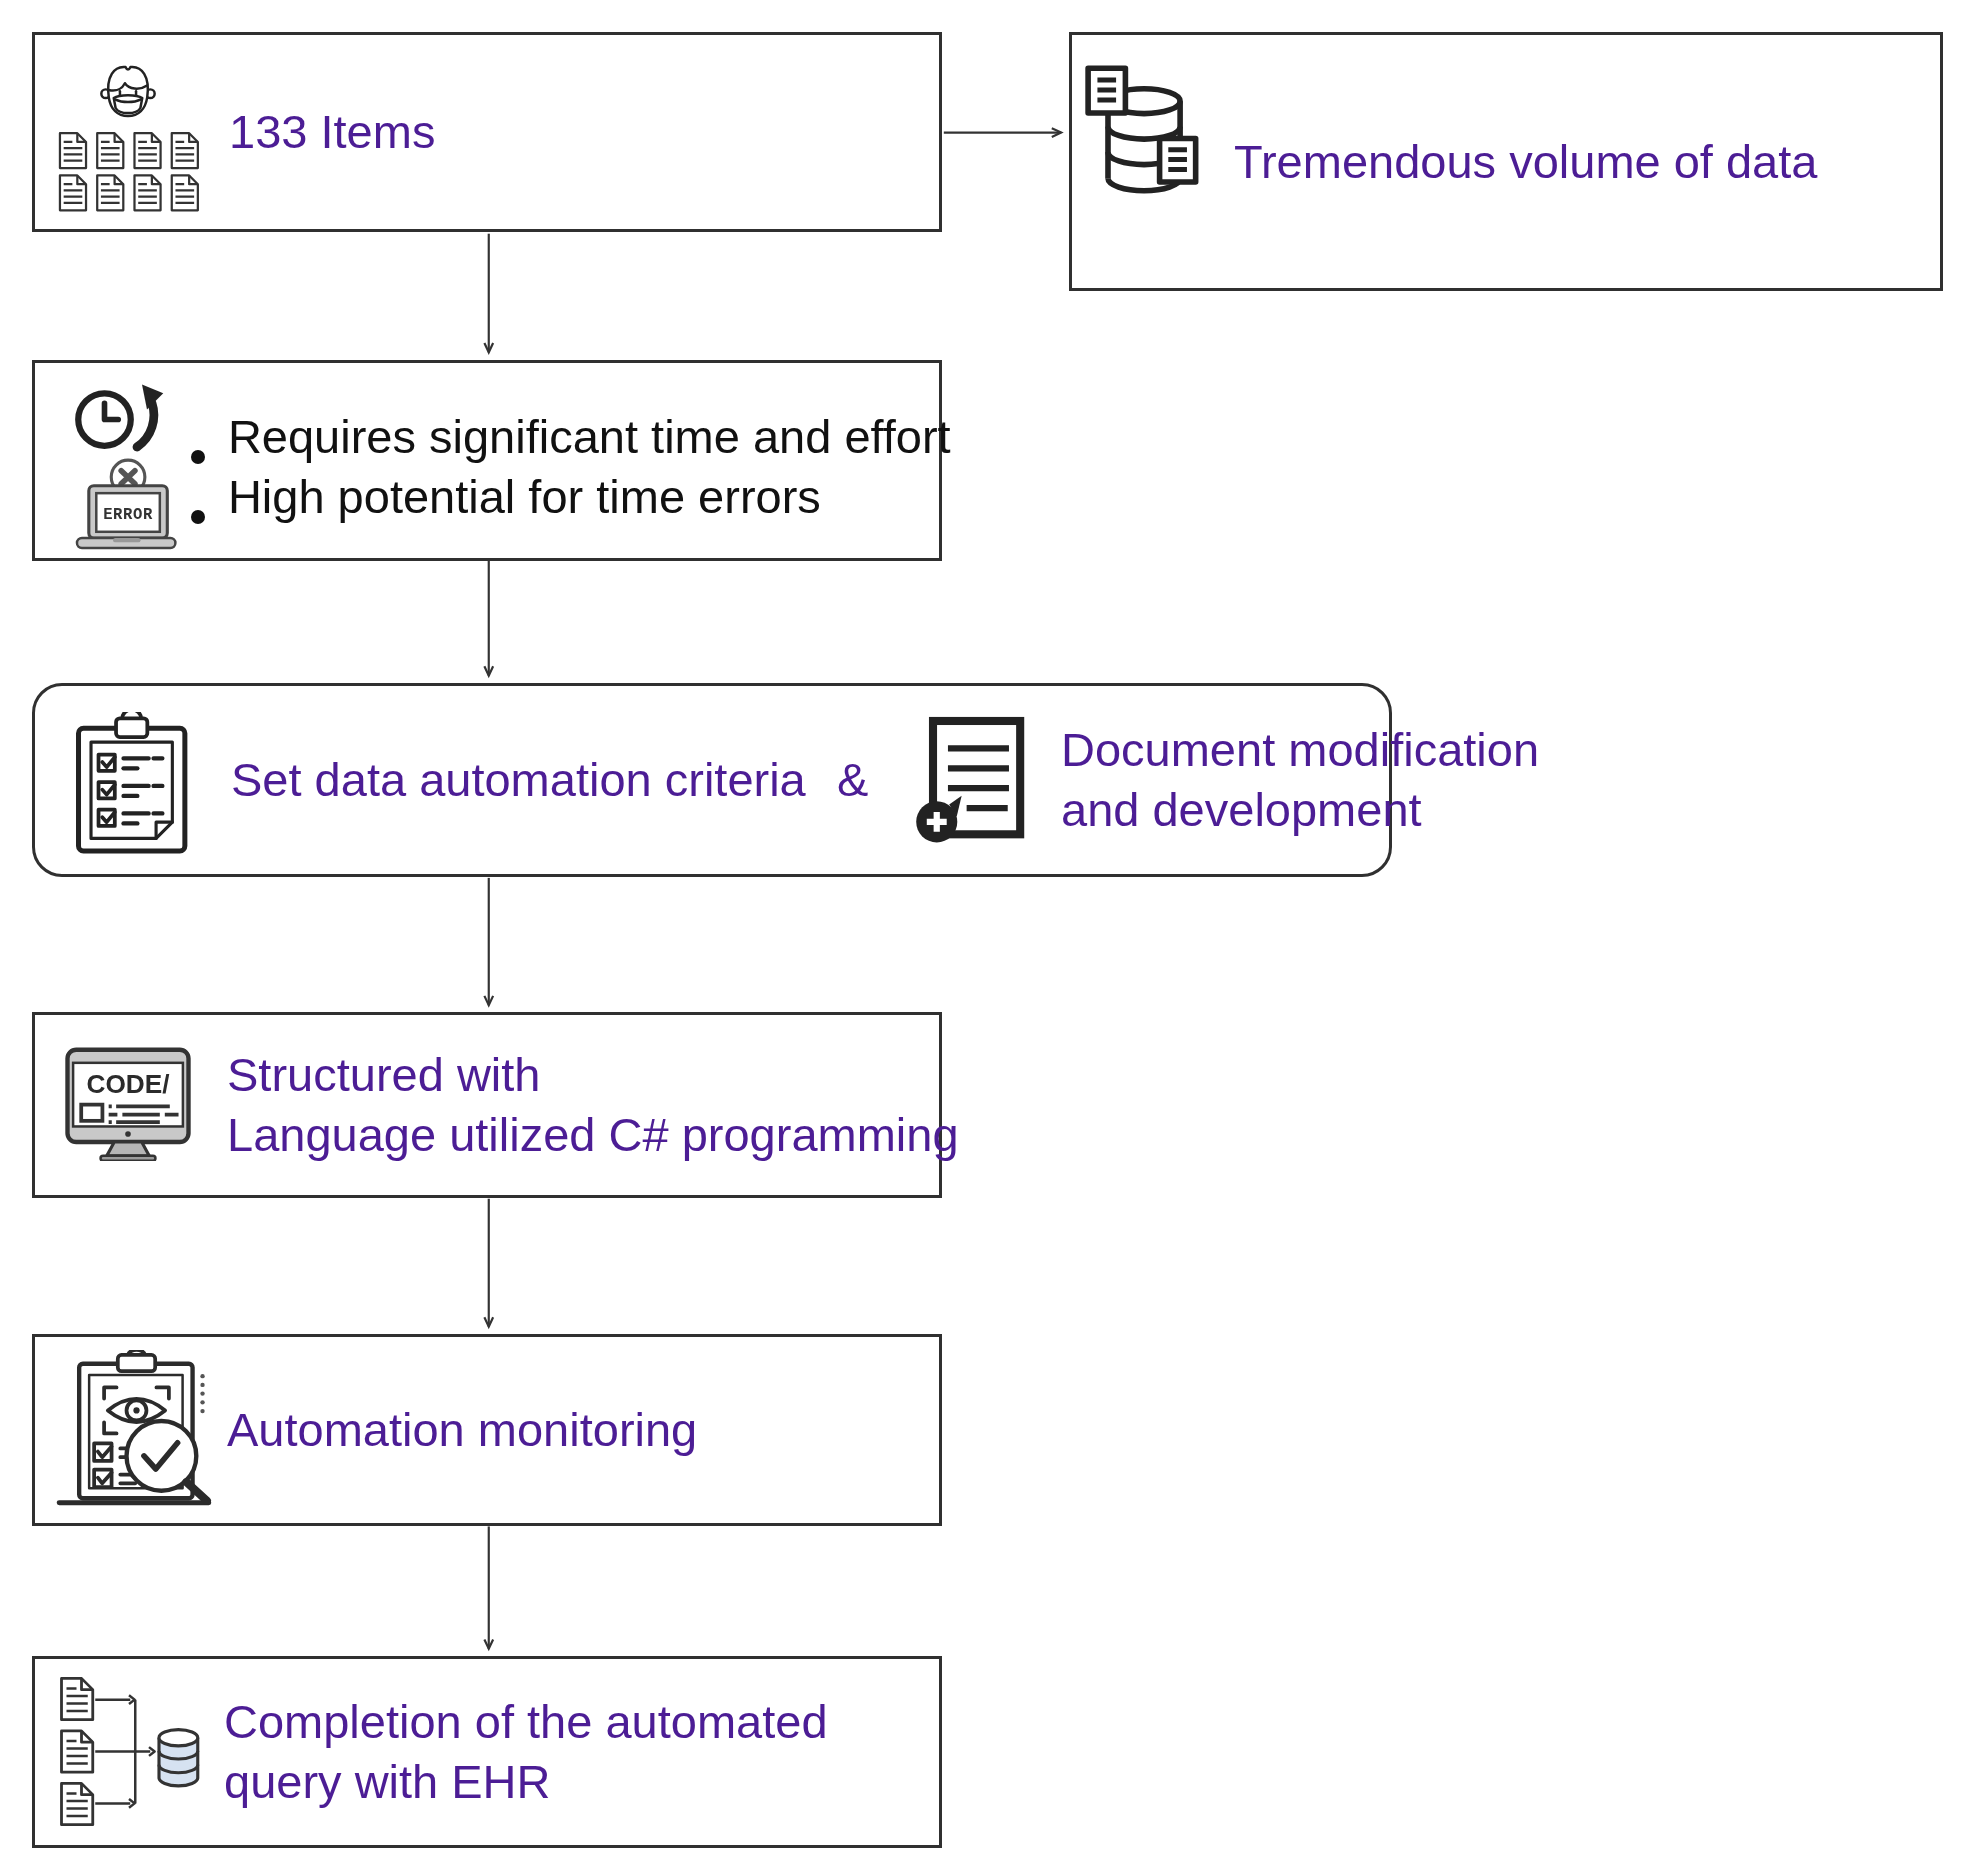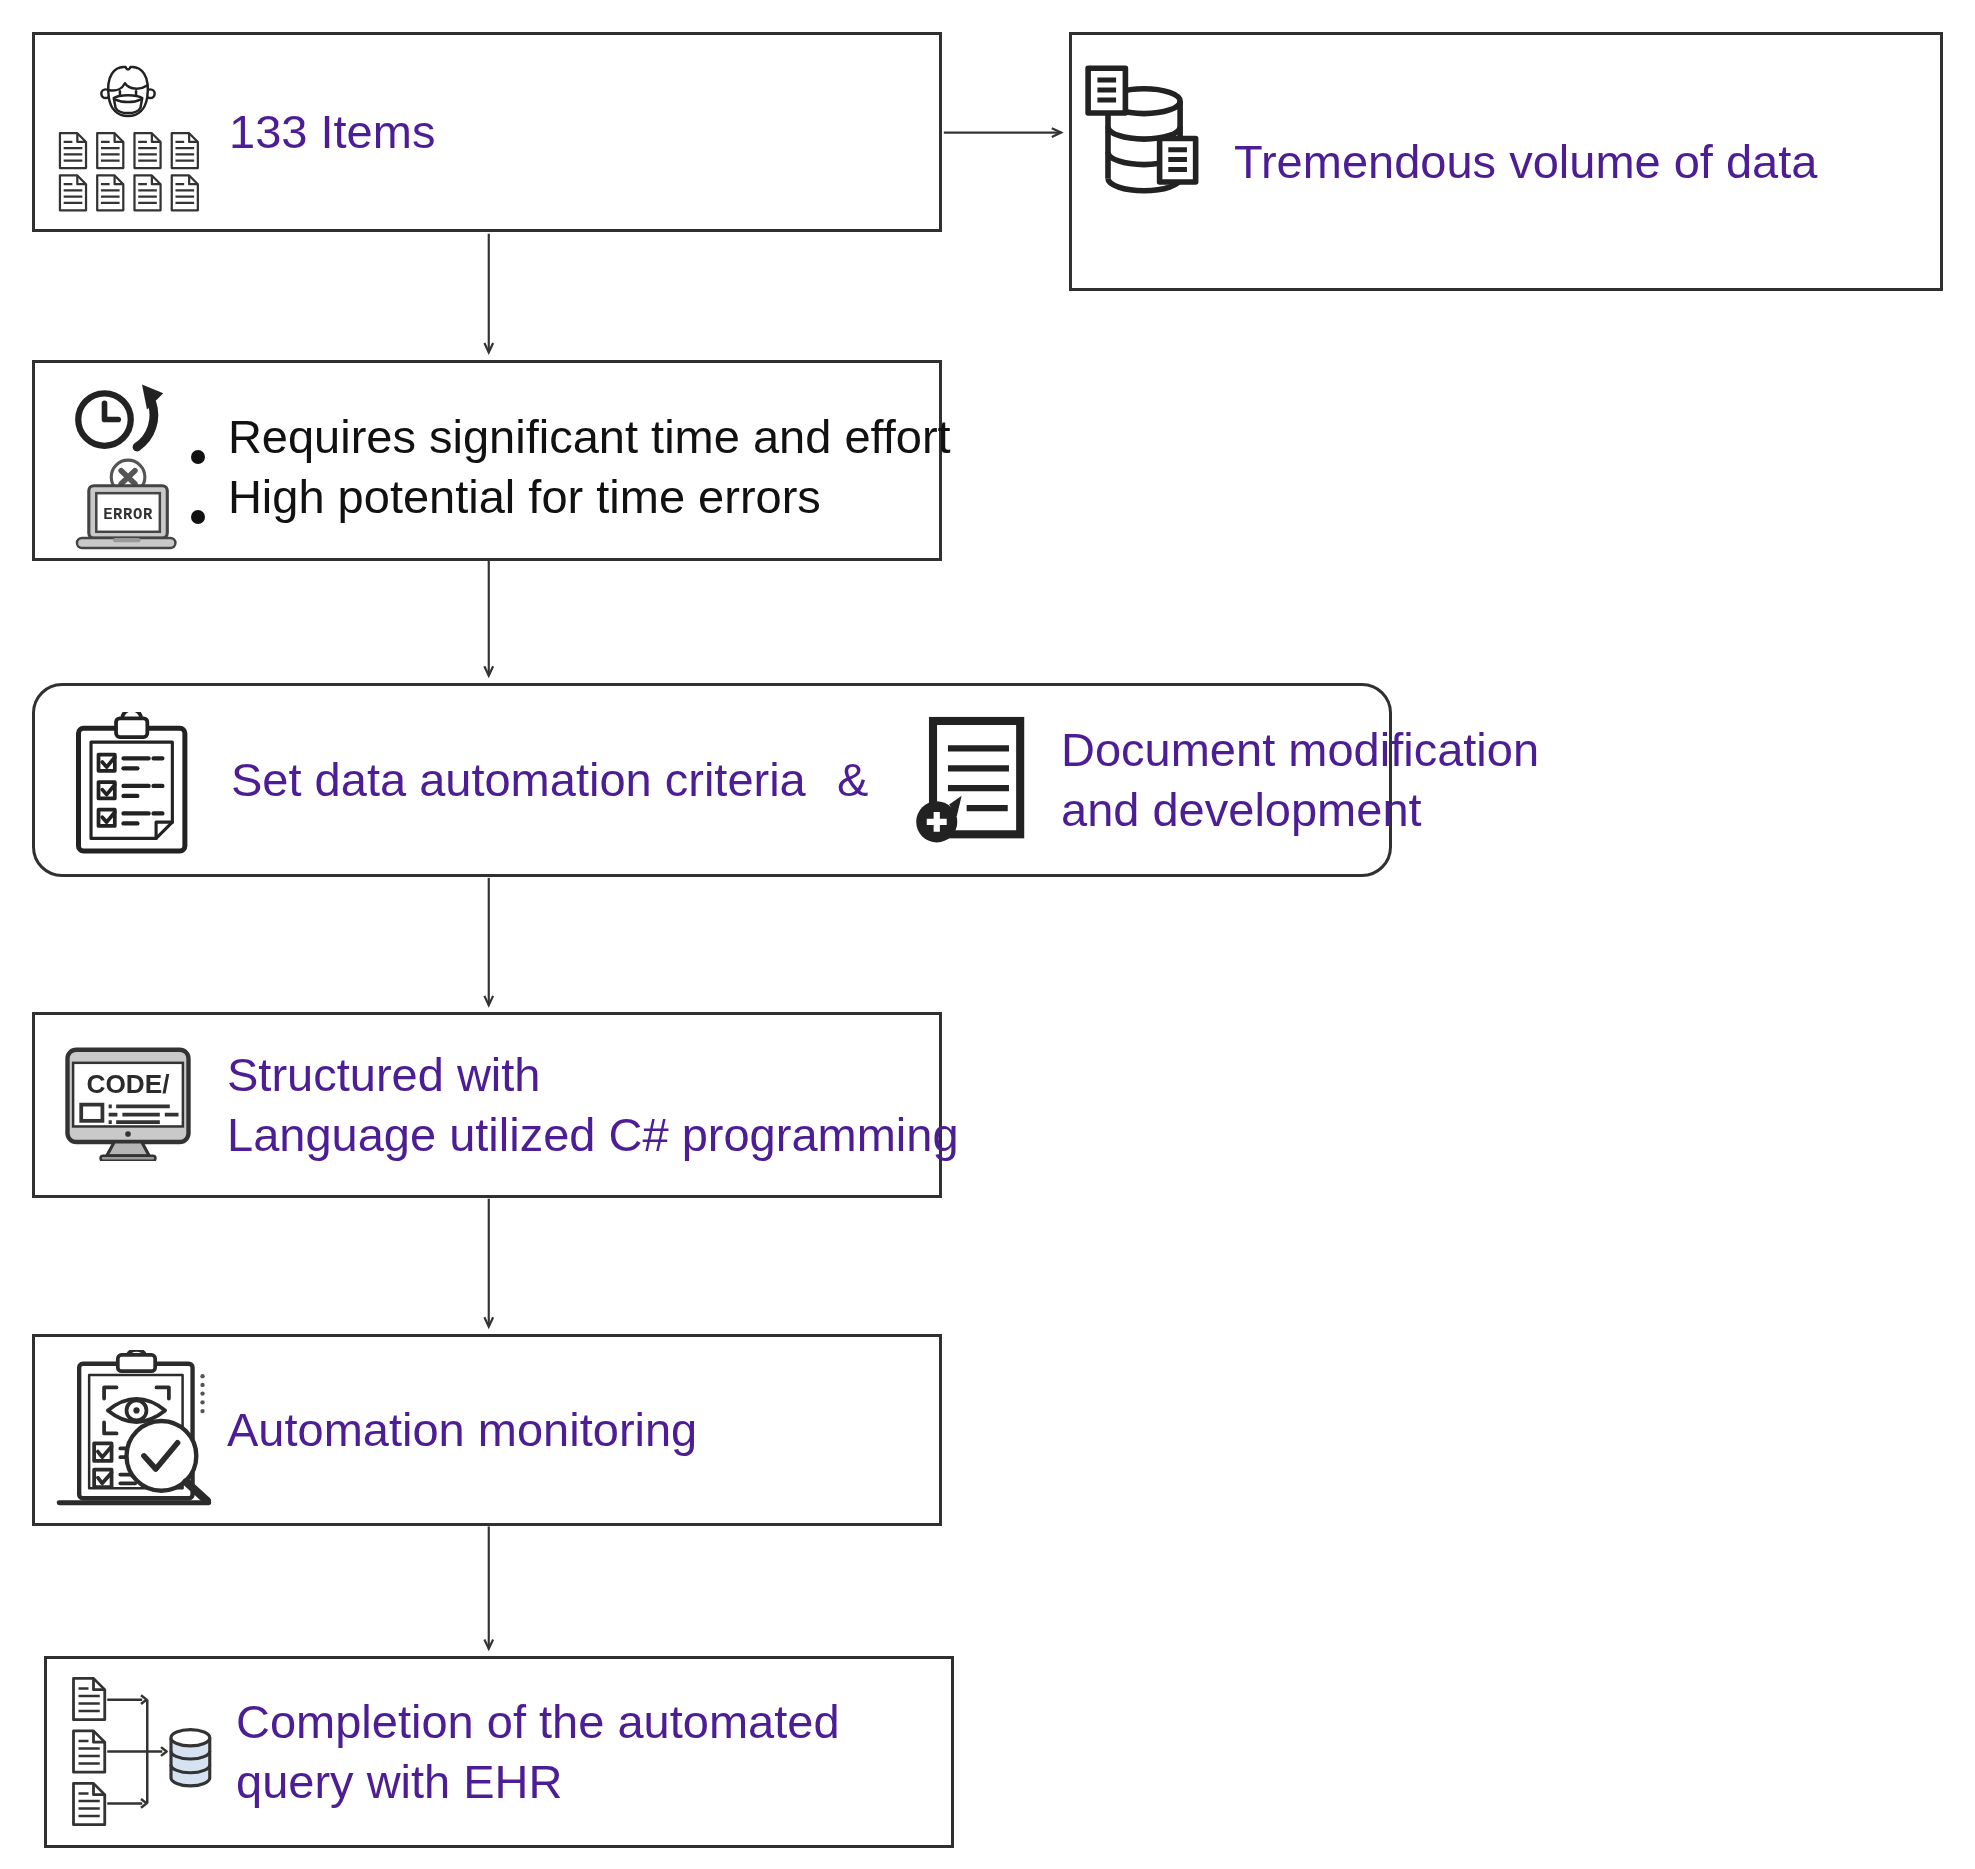--- a/index.html
+++ b/index.html
@@ -231,21 +231,21 @@
             <circle cx="238" cy="56" r="3.5"></circle>
             <circle cx="238" cy="70" r="3.5"></circle>
             <circle cx="238" cy="84" r="3.5"></circle>
             <circle cx="238" cy="98" r="3.5"></circle>
         </g>
       </g>
     </svg>
     <div class="label vcenter" style="left:192px;text-align:right;">Automation monitoring</div>
   </div>
 
-  <div class="box" style="left:44px;top:1656px;width:910px;height:192px;">
+  <div class="box" style="left:32px;top:1656px;width:910px;height:192px;">
     <svg class="icon" style="left:24px;top:17.5px;" width="145" height="154" viewBox="0 0 232 246">
       <g fill="none" stroke="#333" stroke-width="4.5" stroke-linejoin="round">
         <g transform="translate(0,0)">
             <path d="M4,2 h32 l18,18 v48 h-50 z" fill="#fff"></path>
             <path d="M36,2 v18 h18"></path>
             <path d="M12,18 h16 M12,30 h34 M12,42 h34 M12,54 h34" stroke-width="4"></path>
           </g>
         <g transform="translate(0,84)">
             <path d="M4,2 h32 l18,18 v48 h-50 z" fill="#fff"></path>
             <path d="M36,2 v18 h18"></path>

